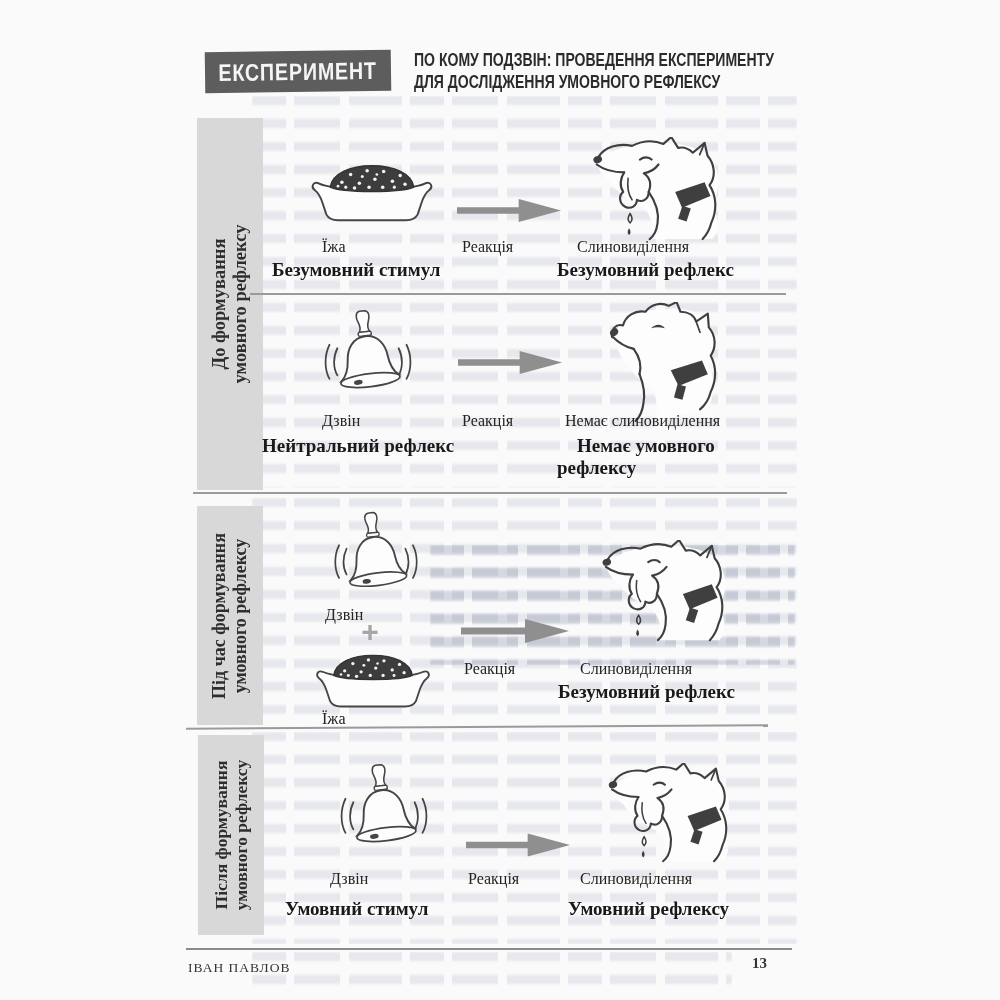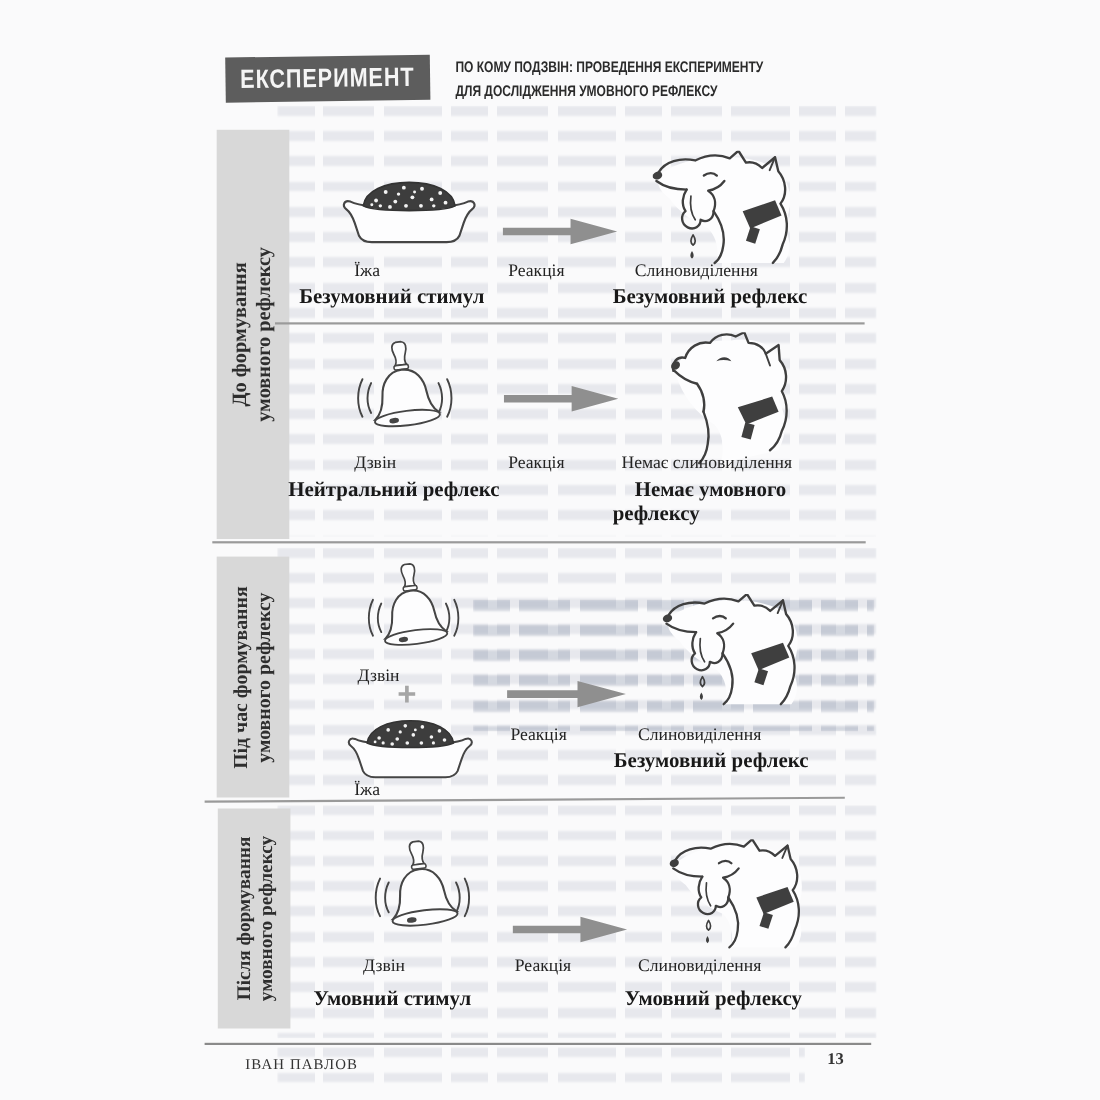--- a/index.html
+++ b/index.html
@@ -31,21 +31,21 @@
     display:flex;align-items:center;justify-content:center;
     transform:rotate(-0.8deg);
   }
   .hdr-box span{
     color:#f5f5f5;font-family:"Liberation Sans",sans-serif;font-weight:bold;
     font-size:24px;letter-spacing:1px;transform:scaleX(0.82);white-space:nowrap;
   }
   .hdr-title{
     left:414px;top:49px;width:390px;
     font-family:"Liberation Sans",sans-serif;font-weight:bold;
-    font-size:14px;line-height:22px;color:#2b2b2b;
+    font-size:18px;line-height:22px;color:#2b2b2b;
   }
   .hdr-title div{transform:scaleX(0.78);transform-origin:left center;white-space:nowrap;}
 
   
   .band{background:#d8d8d8;}
   .vlabel{
     display:flex;flex-direction:column;align-items:center;justify-content:center;
     transform:rotate(-90deg);
     font-weight:bold;color:#2e2e2e;text-align:center;
     line-height:1.16;white-space:nowrap;
@@ -61,21 +61,21 @@
   .lbl.b{font-weight:bold;font-size:19px;color:#191919;}
 
   .plus{
     font-family:"Liberation Sans",sans-serif;font-weight:bold;
     color:#a6a6a6;font-size:30px;line-height:1;text-align:center;
   }
 
   .art{position:absolute;z-index:2;}
 
   
-  .footer-title{left:223px;top:960px;font-size:13.5px;letter-spacing:1px;color:#333;}
+  .footer-title{left:188px;top:960px;font-size:13.5px;letter-spacing:1px;color:#333;}
   .footer-page{left:752px;top:955px;font-size:15px;color:#333;font-weight:bold;}
 </style>
 </head>
 <body>
 
 <svg width="0" height="0" style="position:absolute" aria-hidden="true">
 <defs>
   <g id="sym-bowl" stroke-linejoin="round" stroke-linecap="round">
     <path d="M10,26 C4,24 2,30 6,33 C10,36 12,40 14,46 L18,58 C20,62 24,64 30,64 L100,64 C106,64 110,62 112,58 L116,46 C118,40 120,36 124,33 C128,30 126,24 120,26 C104,34 26,34 10,26 Z" fill="#fdfdfe" stroke="#454545" stroke-width="2"></path>
     <path d="M22,30 C24,16 42,8 65,8 C88,8 106,16 108,30 C96,36 34,36 22,30 Z" fill="#3d3d3d" stroke="#333" stroke-width="1.5"></path>

